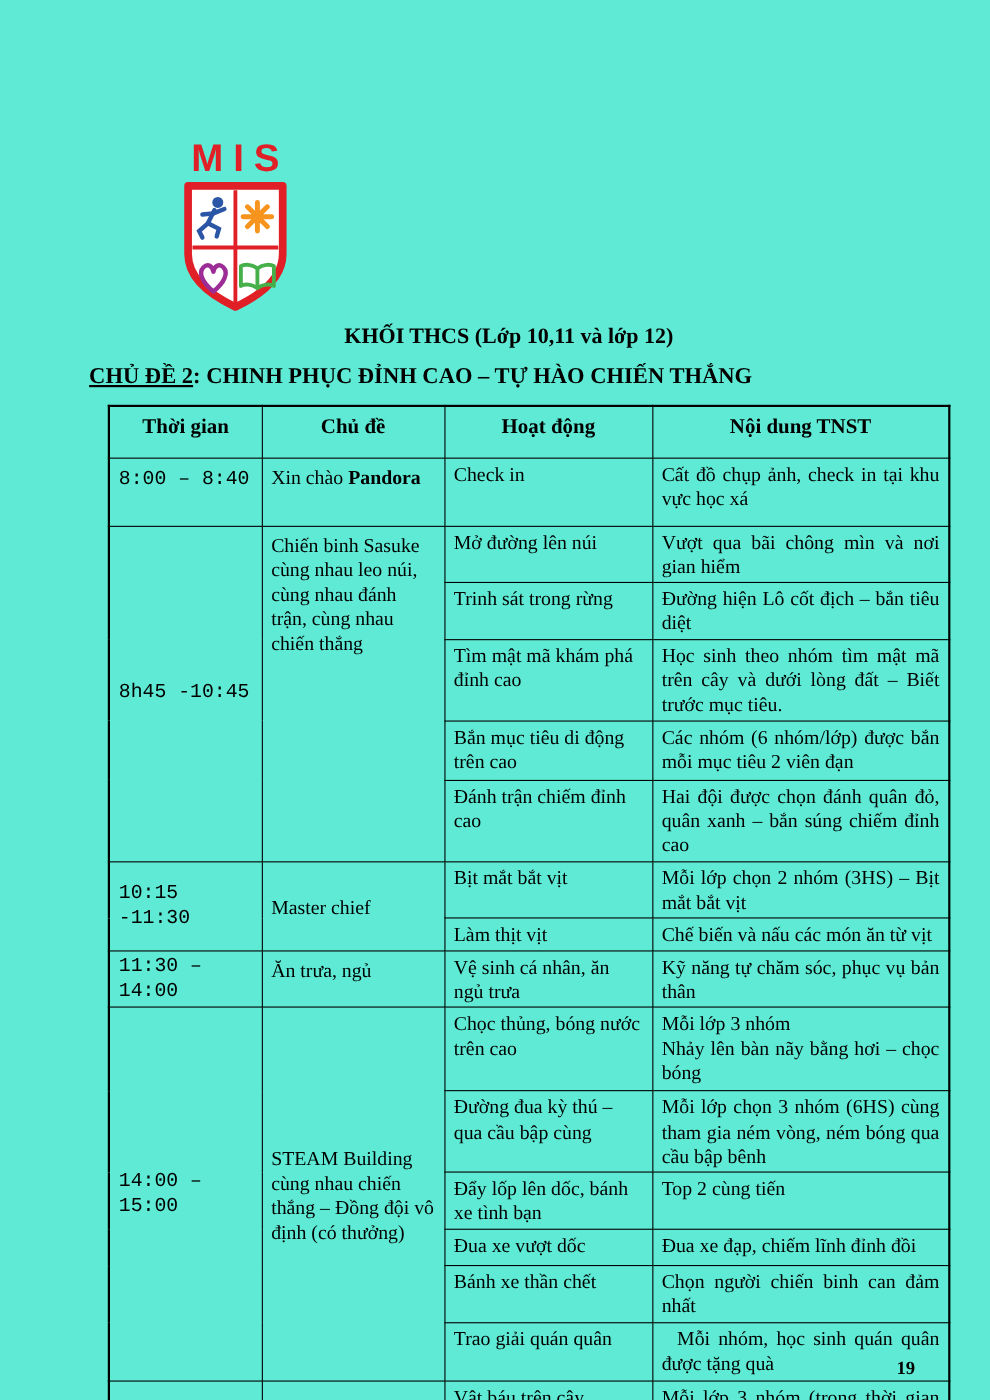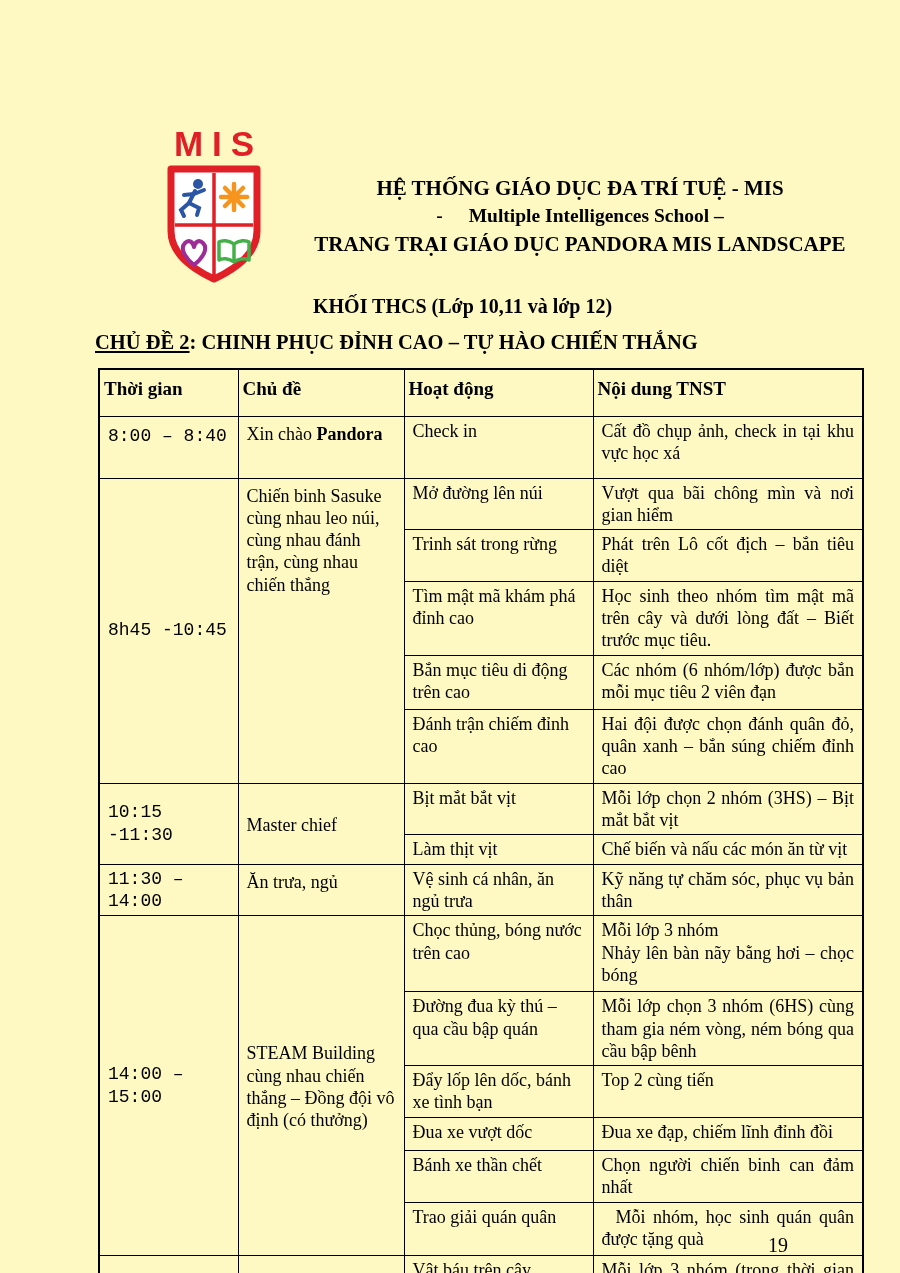--- a/index.html
+++ b/index.html
@@ -1,17 +1,17 @@
 <!DOCTYPE html>
 <html><head>
 <meta charset="utf-8">
 <style>
   html,body { margin:0; padding:0; background:#ffffff; }
   .page {
-    position:relative; width:900px; height:1273px; background:#fef9c3;
+    position:relative; width:900px; height:1273px; background:#5eead4;
     font-family:"Liberation Serif", serif; color:#000; overflow:hidden;
   }
 
   
   .logo { position:absolute; left:150px; top:126px; width:128px; text-align:center; }
   .logo-text {
     font-family:"Liberation Sans", sans-serif; font-weight:bold;
     font-size:35px; line-height:36px; color:#e01f26;
     letter-spacing:9px; padding-left:9px;
   }
@@ -24,51 +24,52 @@
   }
   .header-line1, .header-line3 { font-size:21px; line-height:28px; }
   .header-line2 { font-size:19.5px; line-height:28px; }
   .header-line2 .dash { display:inline-block; margin-right:26px; }
 
   .grade-heading {
     position:absolute; left:313px; top:293px;
     font-weight:bold; font-size:20px; line-height:26px;
   }
   .topic-heading {
-    position:absolute; left:95px; top:329px;
+    position:absolute; left:81px; top:329px;
     font-weight:bold; font-size:20.5px; line-height:27px;
   }
   .topic-heading .u { text-decoration:underline; }
 
   
   table.doc-table {
     position:absolute; left:98px; top:368px; width:764px;
     border-collapse:collapse; table-layout:fixed;
     font-size:18px; border:2px solid #000;
   }
   .doc-table th, .doc-table td {
     border:1px solid #000; padding:3px 8px;
     vertical-align:top; line-height:1.24; overflow:hidden;
   }
   .doc-table th {
-    font-size:19px; font-weight:bold; text-align:left;
+    font-size:19px; font-weight:bold; text-align:center;
     padding:7px 4px 15px;
   }
   td.time { vertical-align:middle;font-family:Liberation Mono, monospace; }
   td.time.top { vertical-align:top; padding-top:8px; }
   td.topic { vertical-align:top; padding-top:6px; }
   td.topic.mid { vertical-align:middle; }
   td.content { text-align:justify; white-space:pre-line; }
   td.content.indent { text-indent:14px; }
   td.activity { white-space:normal; }
   .b { font-weight:bold; }
 
   .page-number {
-    position:absolute; left:768px; top:1234px;
-    font-size:20px;
+    position:absolute; left:815px; top:1234px;
+    font-size:17px;
+    font-weight:bold;
   }
 </style>
 </head>
 <body>
 
 <div class="page">
 
   <div class="logo">
     <div class="logo-text">MIS</div>
     <svg width="106" height="122" viewBox="0 0 106 122">
@@ -84,25 +85,20 @@
         <path d="M73 21 V47 M60 34 H86 M64 25 L82 43 M82 25 L64 43"></path>
       </g>
       <path d="M33 102 C 23 94 19 85 24 80 C 28 76 32 79 33 84 C 34 79 38 76 42 80 C 47 85 43 94 33 102 Z" fill="none" stroke="#9c2d96" stroke-width="4" stroke-linejoin="round"></path>
       <g fill="none" stroke="#45b049" stroke-width="3.5" stroke-linejoin="round">
         <path d="M73 81 C 68 77 61 77 58 79 V97 C 61 95 68 95 73 99 C 78 95 85 95 88 97 V79 C 85 77 78 77 73 81 Z"></path>
         <path d="M73 81 V99"></path>
       </g>
     </svg>
   </div>
 
-  <div class="header-block">
-    <div class="header-line1">HỆ THỐNG GIÁO DỤC ĐA TRÍ TUỆ - MIS</div>
-    <div class="header-line2"><span class="dash">-</span><span>Multiple Intelligences School –</span></div>
-    <div class="header-line3">TRANG TRẠI GIÁO DỤC PANDORA MIS LANDSCAPE</div>
-  </div>
 
   <div class="grade-heading">KHỐI THCS (Lớp 10,11 và lớp 12)</div>
 
   <div class="topic-heading"><span class="u">CHỦ ĐỀ 2</span><span>: CHINH PHỤC ĐỈNH CAO – TỰ HÀO CHIẾN THẮNG</span></div>
 
   <table class="doc-table">
     <colgroup>
         <col style="width:139px">
         <col style="width:166px">
         <col style="width:189px">
@@ -125,21 +121,21 @@
     </tr>
 
     <tr style="height:48px">
       <td class="time" rowspan="5">8h45 -10:45</td>
       <td class="topic" rowspan="5">Chiến binh Sasuke cùng nhau leo núi, cùng nhau đánh trận, cùng nhau chiến thắng</td>
       <td class="activity">Mở đường lên núi</td>
       <td class="content">Vượt qua bãi chông mìn và nơi gian hiểm</td>
     </tr>
     <tr style="height:45px">
       <td class="activity">Trinh sát trong rừng</td>
-      <td class="content">Phát trên Lô cốt địch – bắn tiêu diệt</td>
+      <td class="content">Đường hiện Lô cốt địch – bắn tiêu diệt</td>
     </tr>
     <tr style="height:69px">
       <td class="activity">Tìm mật mã khám phá đỉnh cao</td>
       <td class="content">Học sinh theo nhóm tìm mật mã trên cây và dưới lòng đất – Biết trước mục tiêu.</td>
     </tr>
     <tr style="height:54px">
       <td class="activity">Bắn mục tiêu di động trên cao</td>
       <td class="content">Các nhóm (6 nhóm/lớp) được bắn mỗi mục tiêu 2 viên đạn</td>
     </tr>
     <tr style="height:64px">
@@ -166,21 +162,21 @@
     </tr>
 
     <tr style="height:76px">
       <td class="time" rowspan="6">14:00 – 15:00</td>
       <td class="topic mid" rowspan="6">STEAM Building cùng nhau chiến thắng – Đồng đội vô định (có thưởng)</td>
       <td class="activity">Chọc thủng, bóng nước trên cao</td>
       <td class="content">Mỗi lớp 3 nhóm
 Nhảy lên bàn nãy bằng hơi – chọc bóng</td>
     </tr>
     <tr style="height:63px">
-      <td class="activity">Đường đua kỳ thú – qua cầu bập quán</td>
+      <td class="activity">Đường đua kỳ thú – qua cầu bập cùng</td>
       <td class="content">Mỗi lớp chọn 3 nhóm (6HS) cùng tham gia ném vòng, ném bóng qua cầu bập bênh</td>
     </tr>
     <tr style="height:52px">
       <td class="activity">Đẩy lốp lên dốc, bánh xe tình bạn</td>
       <td class="content">Top 2 cùng tiến</td>
     </tr>
     <tr style="height:33px">
       <td class="activity">Đua xe vượt dốc</td>
       <td class="content">Đua xe đạp, chiếm lĩnh đỉnh đồi</td>
     </tr>

